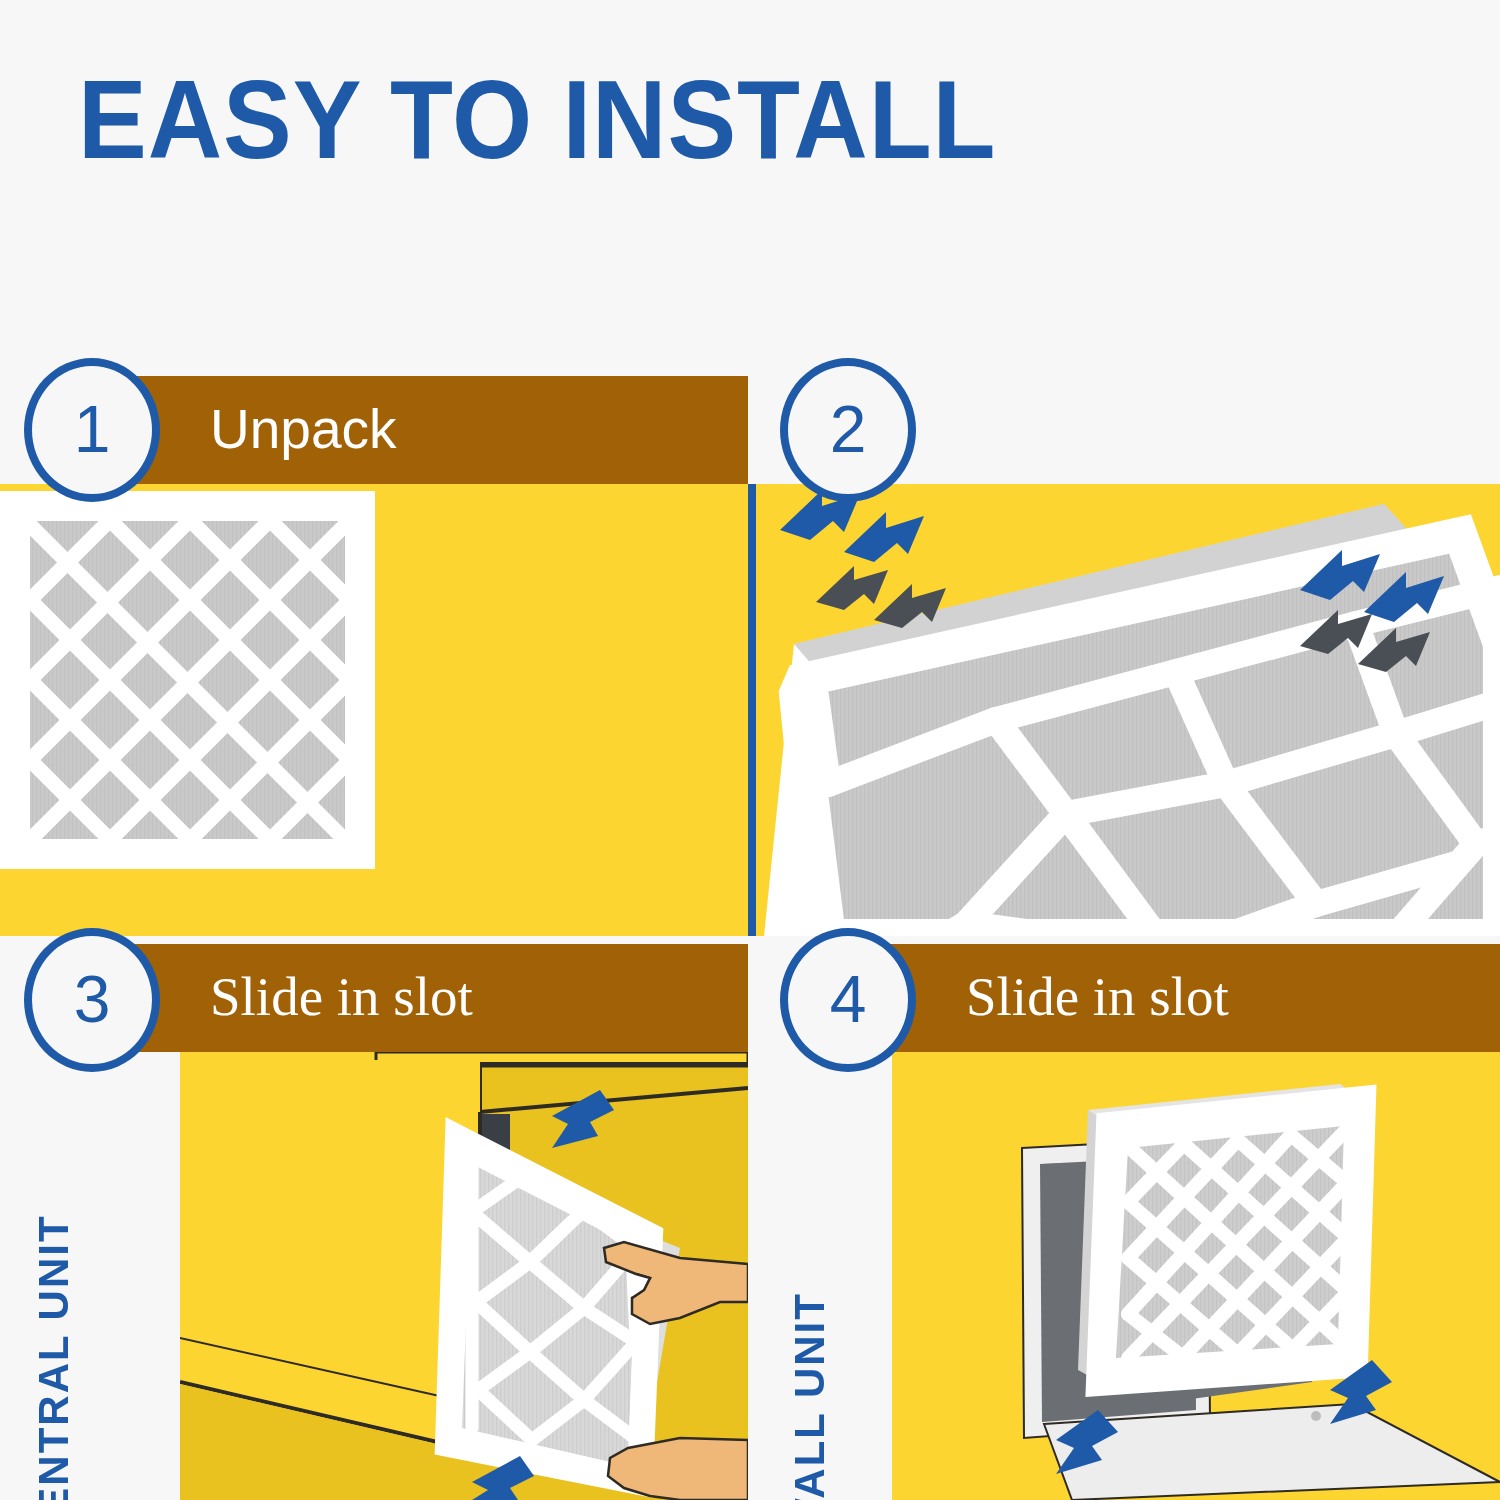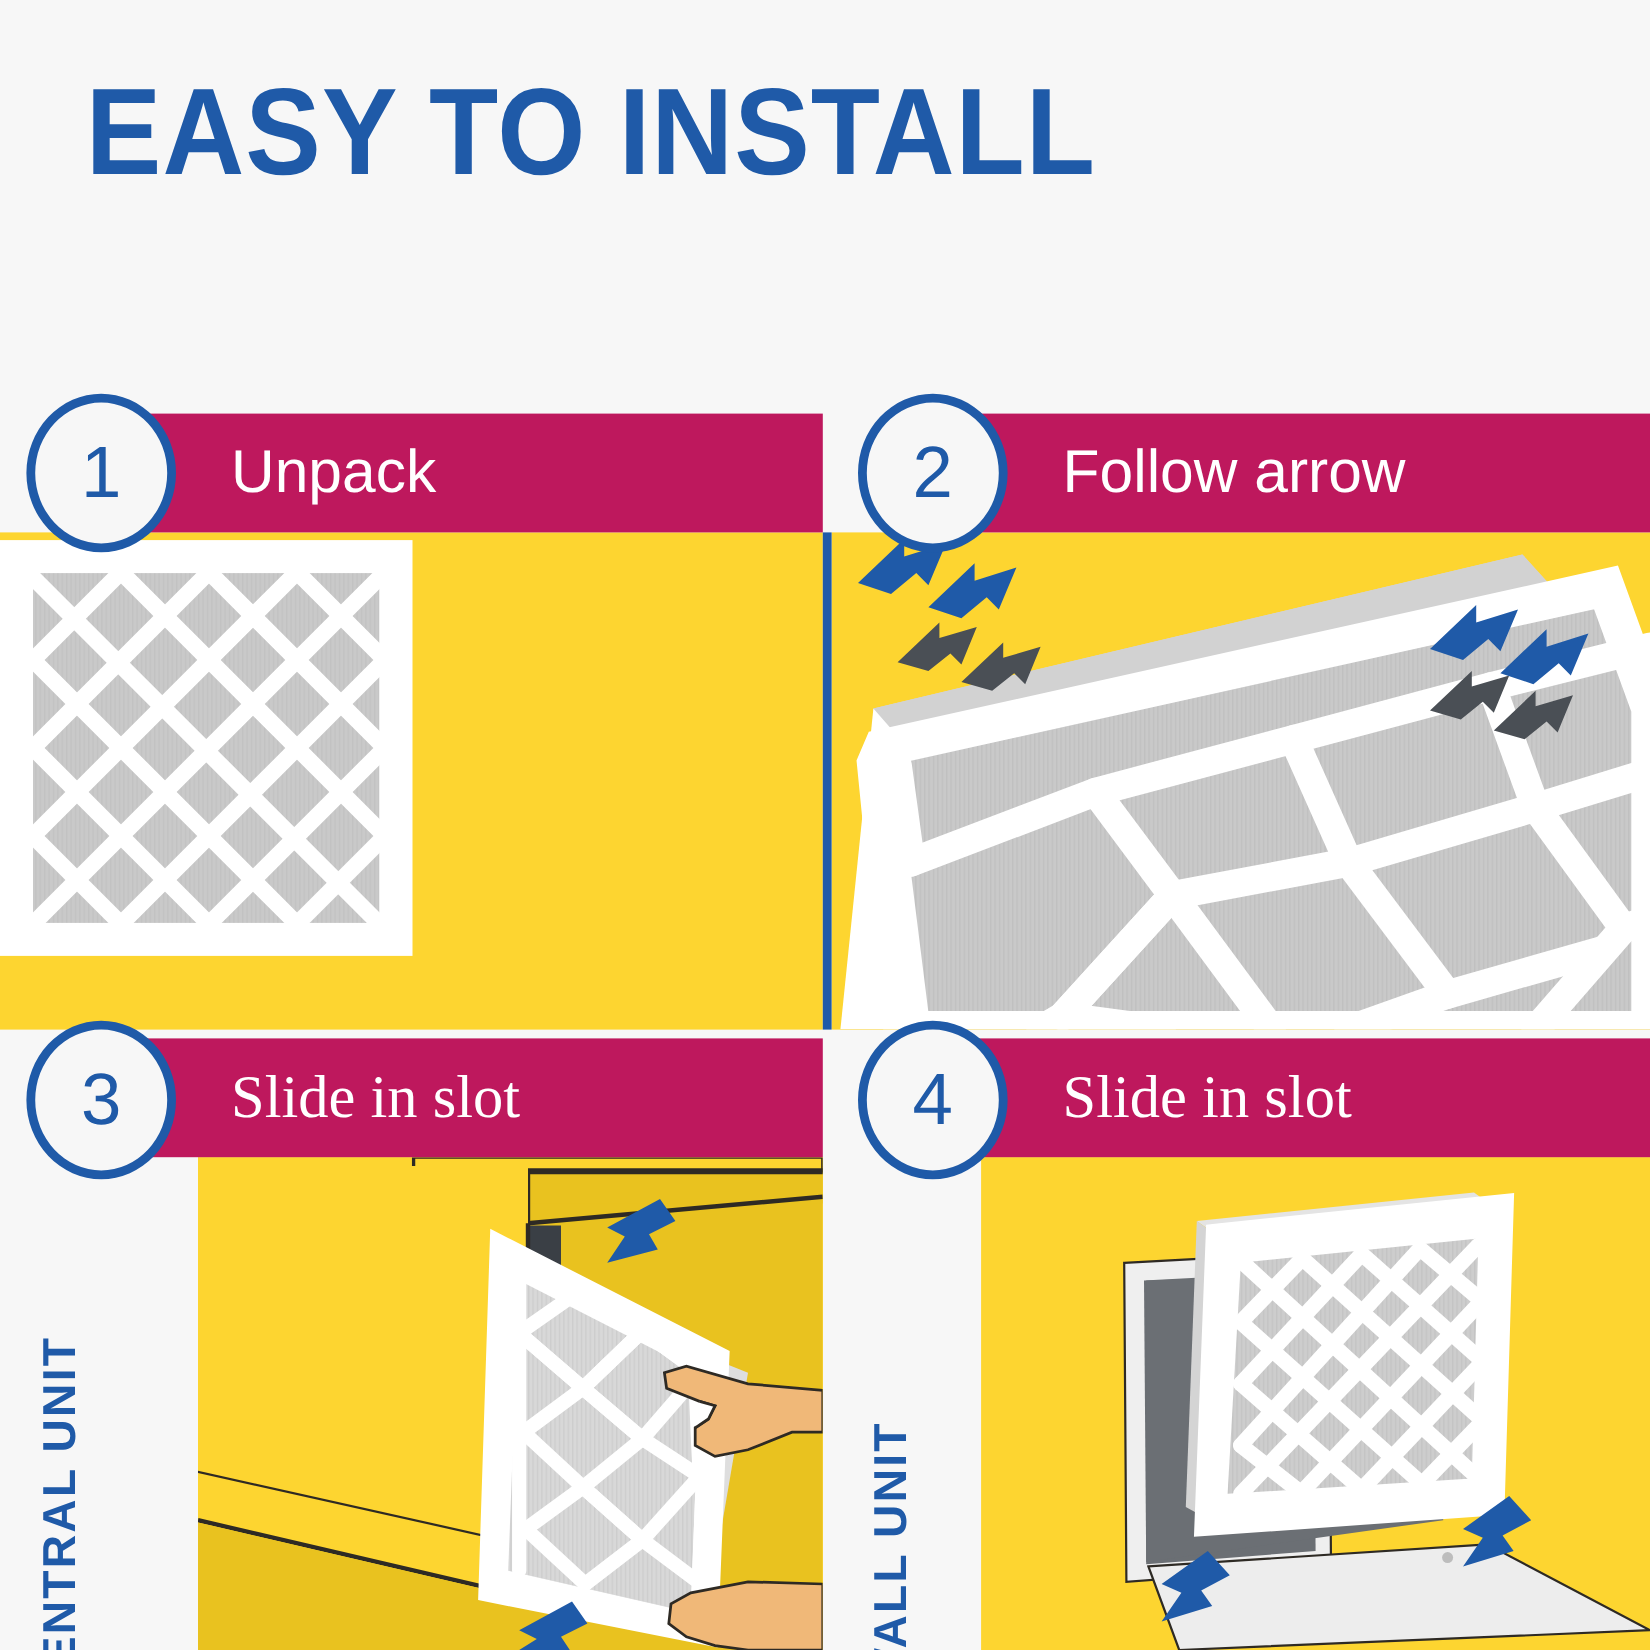--- a/index.html
+++ b/index.html
@@ -31,21 +31,21 @@
   #panel-1 { left:0px;   top:358px;  width:748px; height:578px; }
   #panel-2 { left:756px; top:358px;  width:744px; height:578px; }
   #panel-3 { left:0px;   top:944px;  width:748px; height:556px; }
   #panel-4 { left:756px; top:944px;  width:744px; height:556px; }
 
   
   .step-bar {
     position:absolute;
     left:88px; right:0; top:18px;
     height:108px;
-    background:#be185d;
+    background:#a16207;
     z-index:2;
   }
   .panel-3 .step-bar, .panel-4 .step-bar { top:0px;font-family:Liberation Serif, serif; }
 
   .step-label {
     position:absolute;
     left:122px;
     top:50%;
     transform:translateY(-52%);
     color:#FFFFFF;
@@ -235,23 +235,20 @@
         <path d="M 88,68 L 130,28 L 130,44 L 168,32 L 152,70 L 141,59 L 118,78 Z"></path>
       </g>
 
       <g fill="#1F5AA8">
         <path d="M 404,126 L 446,86 L 446,102 L 484,90 L 468,128 L 457,117 L 434,136 Z" transform="translate(140,-20)"></path>
         <path d="M 468,148 L 510,108 L 510,124 L 548,112 L 532,150 L 521,139 L 498,158 Z" transform="translate(140,-20)"></path>
       </g>
     </svg>
   </div>
 
-  <div class="step-bar">
-    <div class="step-label">Follow arrow</div>
-  </div>
   <div class="step-badge">
     <span>2</span>
   </div>
 </div>
 
 <div id="divider-vertical"></div>
 
 <div class="panel panel-3" id="panel-3">
 
   <div class="art">

